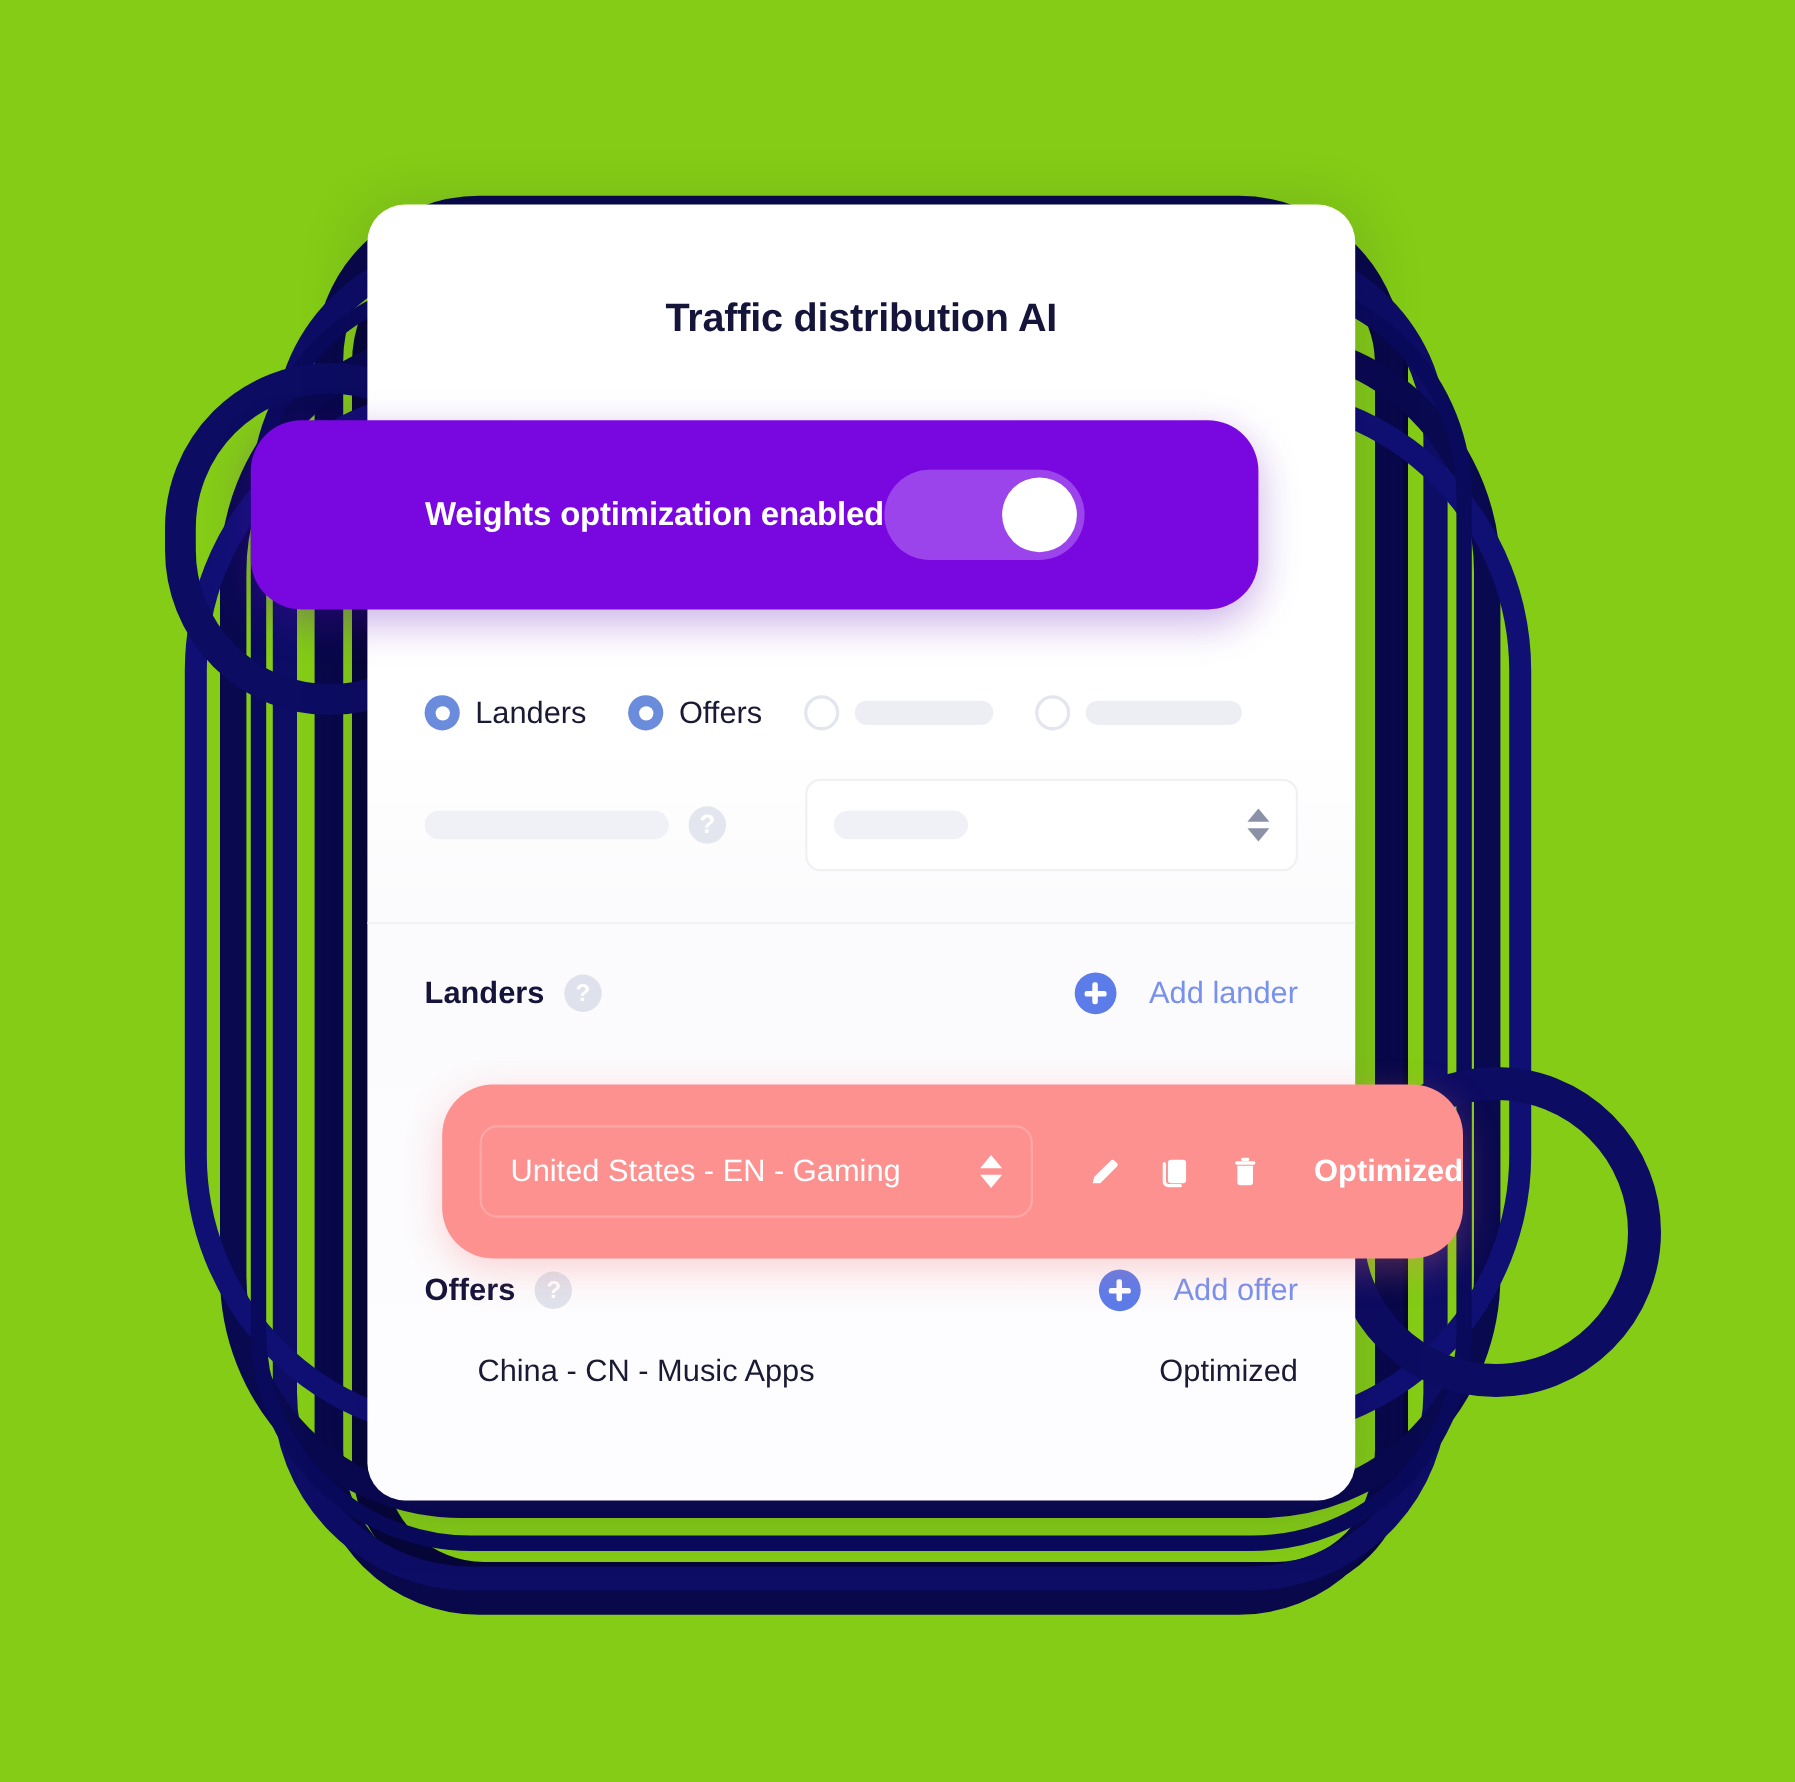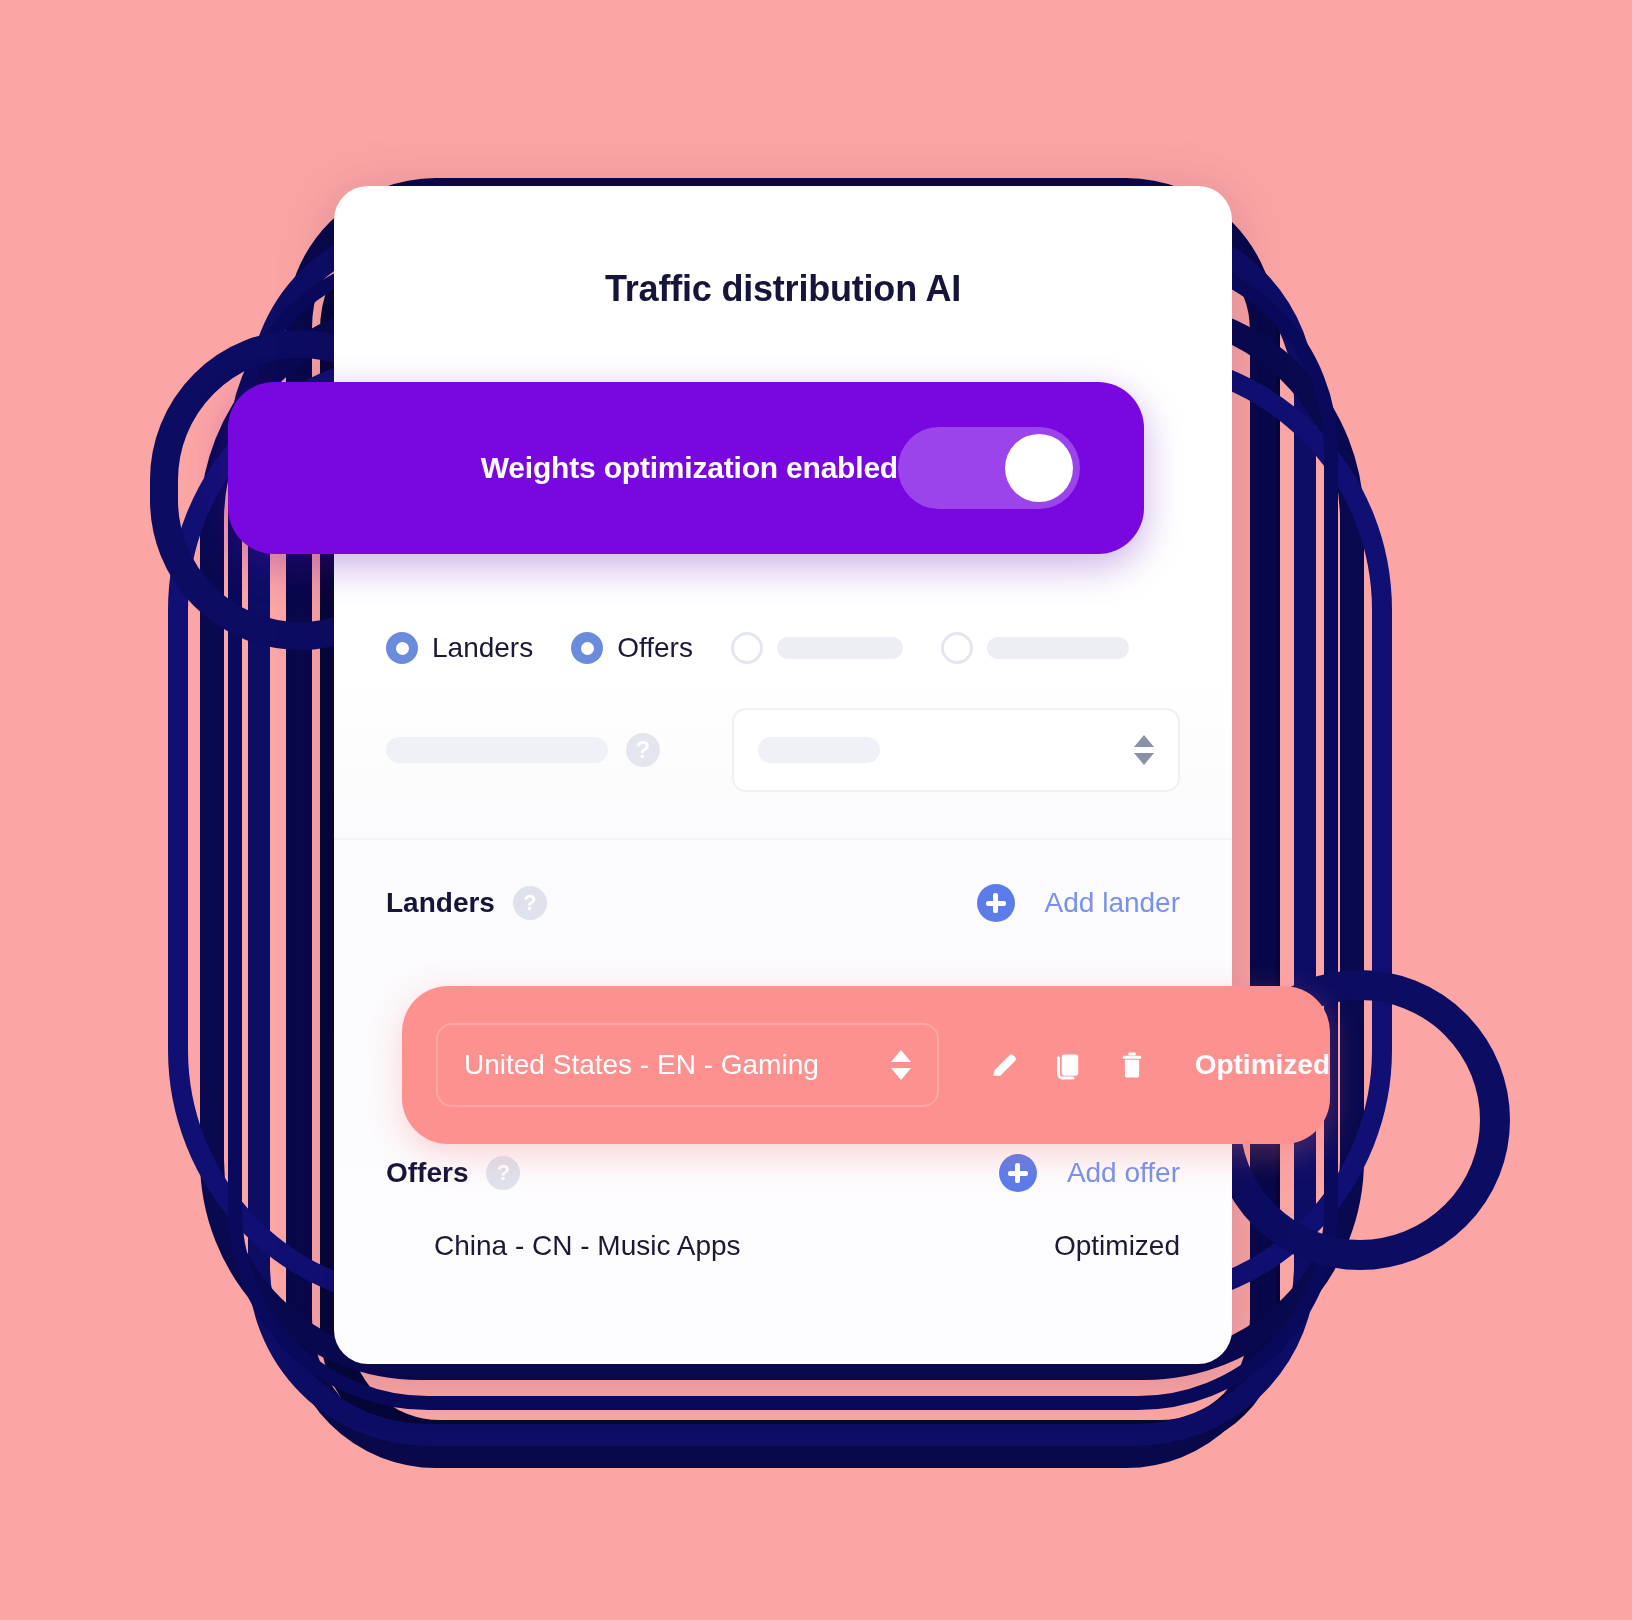--- a/index.html
+++ b/index.html
@@ -9,21 +9,21 @@
     height: 1620px;
     background: #000000;
     overflow: hidden;
     font-family: "Liberation Sans", sans-serif;
   }
 
   #stage {
     position: relative;
     width: 1632px;
     height: 1620px;
-    background: #fca5a5;
+    background: #84cc16;
   }
 
   
   .bg-layer {
     position: absolute;
     border-style: solid;
     border-color: #0b0b52;
     background: transparent;
     pointer-events: none;
   }
@@ -111,21 +111,21 @@
   #opt-banner {
     position: absolute;
     left: -106px;
     top: 196px;
     width: 916px;
     height: 172px;
     background: #7908e0;
     border-radius: 46px;
     display: flex;
     align-items: center;
-    justify-content: flex-end;
+    justify-content: center;
     padding: 0 64px 0 64px;
     box-shadow: 0 12px 38px rgba(90,10,180,0.32);
   }
 
   #opt-label {
     color: #ffffff;
     font-size: 30px;
     font-weight: bold;
     letter-spacing: -0.2px;
   }

